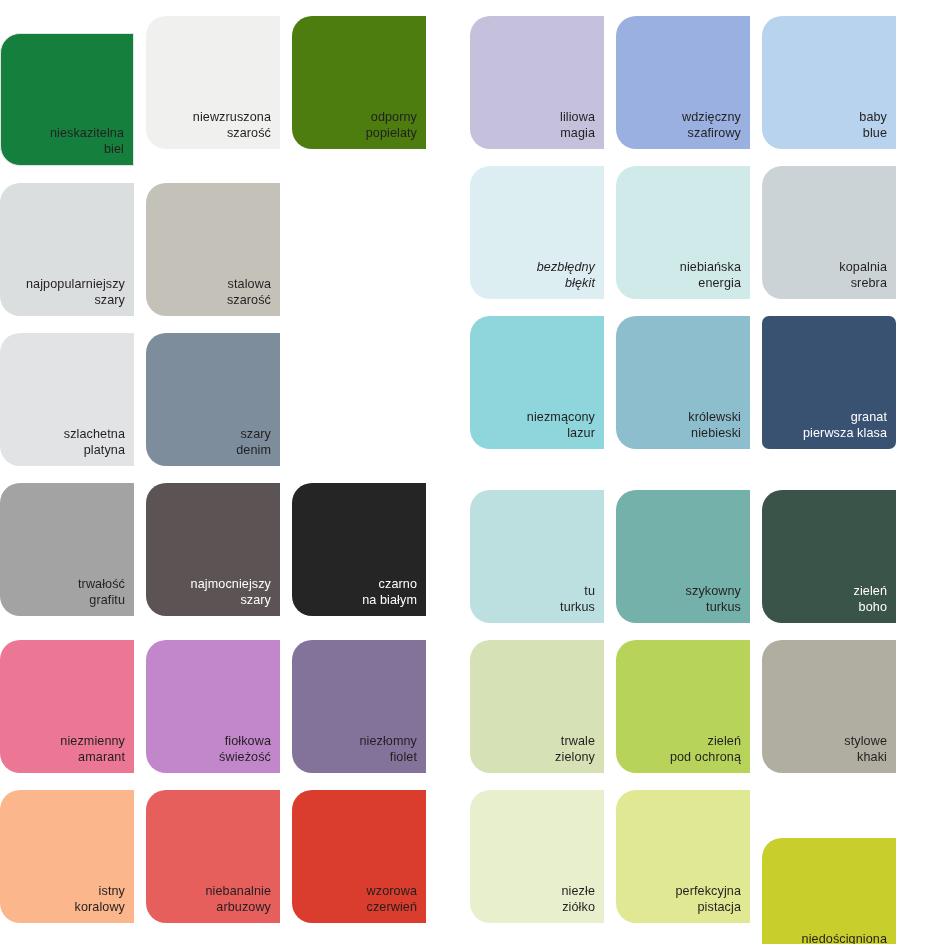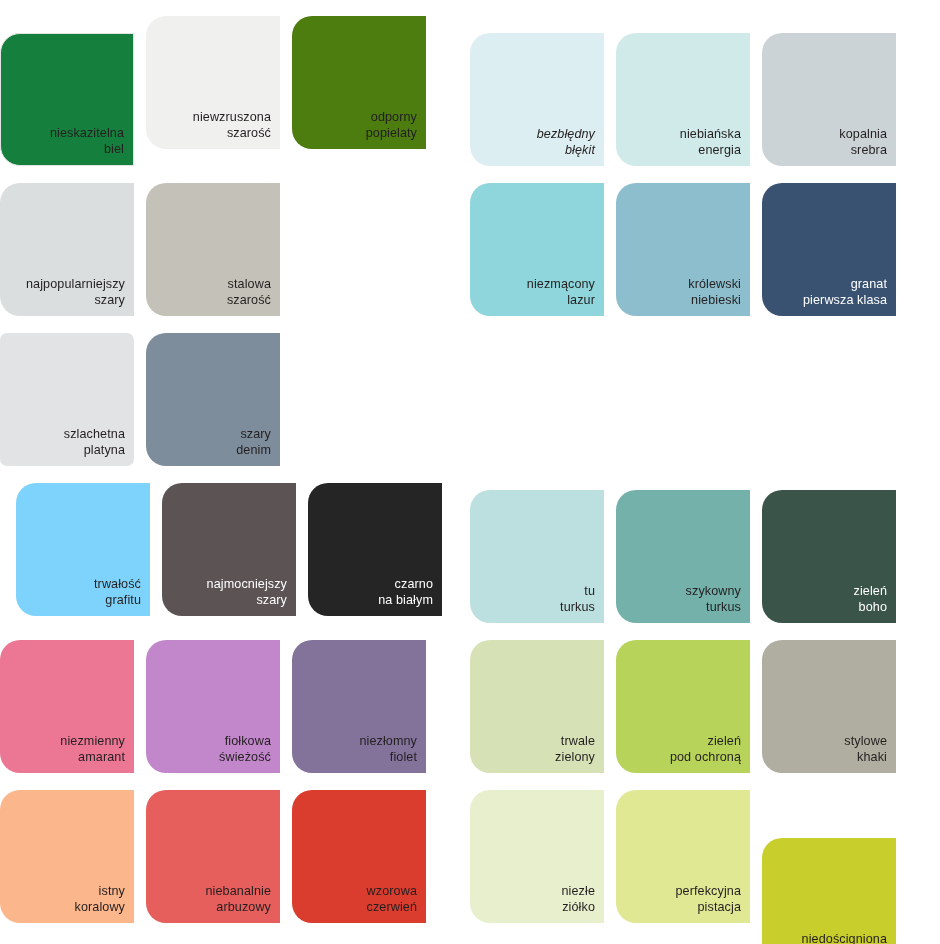--- a/index.html
+++ b/index.html
@@ -90,32 +90,32 @@
             <span class="label">najpopularniejszy
 szary</span>
           </div>
           <div class="swatch" title="stalowa szarość" style="background: rgb(196, 194, 184);">
             <span class="label">stalowa
 szarość</span>
           </div>
         </div>
         <div class="row-spacer"></div>
         <div class="grid-row">
-          <div class="swatch" title="szlachetna platyna" style="background: rgb(226, 227, 228); border-radius: 7px;">
+          <div class="swatch" title="szlachetna platyna" style="background: rgb(226, 227, 228);">
             <span class="label">szlachetna
 platyna</span>
           </div>
           <div class="swatch" title="szary denim" style="background: rgb(125, 141, 155);">
             <span class="label">szary
 denim</span>
           </div>
         </div>
         <div class="row-spacer"></div>
         <div class="grid-row">
-          <div class="swatch" title="trwałość grafitu" style="background: #7dd3fc; margin-left: 16px;">
+          <div class="swatch" title="trwałość grafitu" style="background: #a3a3a3;">
             <span class="label">trwałość
 grafitu</span>
           </div>
           <div class="swatch light-text" title="najmocniejszy szary" style="background: rgb(92, 83, 85);">
             <span class="label">najmocniejszy
 szary</span>
           </div>
           <div class="swatch light-text" title="czarno na białym" style="background: rgb(37, 37, 37);">
             <span class="label">czarno
 na białym</span>
@@ -149,20 +149,34 @@
           </div>
           <div class="swatch" title="wzorowa czerwień" style="background: rgb(218, 60, 45);">
             <span class="label">wzorowa
 czerwień</span>
           </div>
         </div>
       </div>
     </div>
   <div class="half half-right">
       <div class="group" style="top: 16px;">
+        <div class="grid-row">
+          <div class="swatch" title="liliowa magia" style="background: rgb(197, 192, 220);">
+            <span class="label">liliowa
+magia</span>
+          </div>
+          <div class="swatch" title="wdzięczny szafirowy" style="background: rgb(154, 176, 224);">
+            <span class="label">wdzięczny
+szafirowy</span>
+          </div>
+          <div class="swatch" title="baby blue" style="background: rgb(183, 211, 237);">
+            <span class="label">baby
+blue</span>
+          </div>
+        </div>
         <div class="row-spacer"></div>
         <div class="grid-row">
           <div class="swatch" title="bezbłędny błękit" style="background: rgb(221, 238, 242); font-style: italic;">
             <span class="label">bezbłędny
 błękit</span>
           </div>
           <div class="swatch" title="niebiańska energia" style="background: rgb(207, 234, 233);">
             <span class="label">niebiańska
 energia</span>
           </div>
@@ -174,21 +188,21 @@
         <div class="row-spacer"></div>
         <div class="grid-row">
           <div class="swatch" title="niezmącony lazur" style="background: rgb(142, 213, 220);">
             <span class="label">niezmącony
 lazur</span>
           </div>
           <div class="swatch" title="królewski niebieski" style="background: rgb(141, 190, 205);">
             <span class="label">królewski
 niebieski</span>
           </div>
-          <div class="swatch light-text" title="granat pierwsza klasa" style="background: rgb(58, 82, 114);">
+          <div class="swatch light-text" title="granat pierwsza klasa" style="background: rgb(58, 82, 114); border-radius: 7px;">
             <span class="label">granat
 pierwsza klasa</span>
           </div>
         </div>
       </div>
       <div class="group" style="top: 490px;">
         <div class="grid-row">
           <div class="swatch" title="tu turkus" style="background: rgb(188, 223, 224);">
             <span class="label">tu
 turkus</span>

